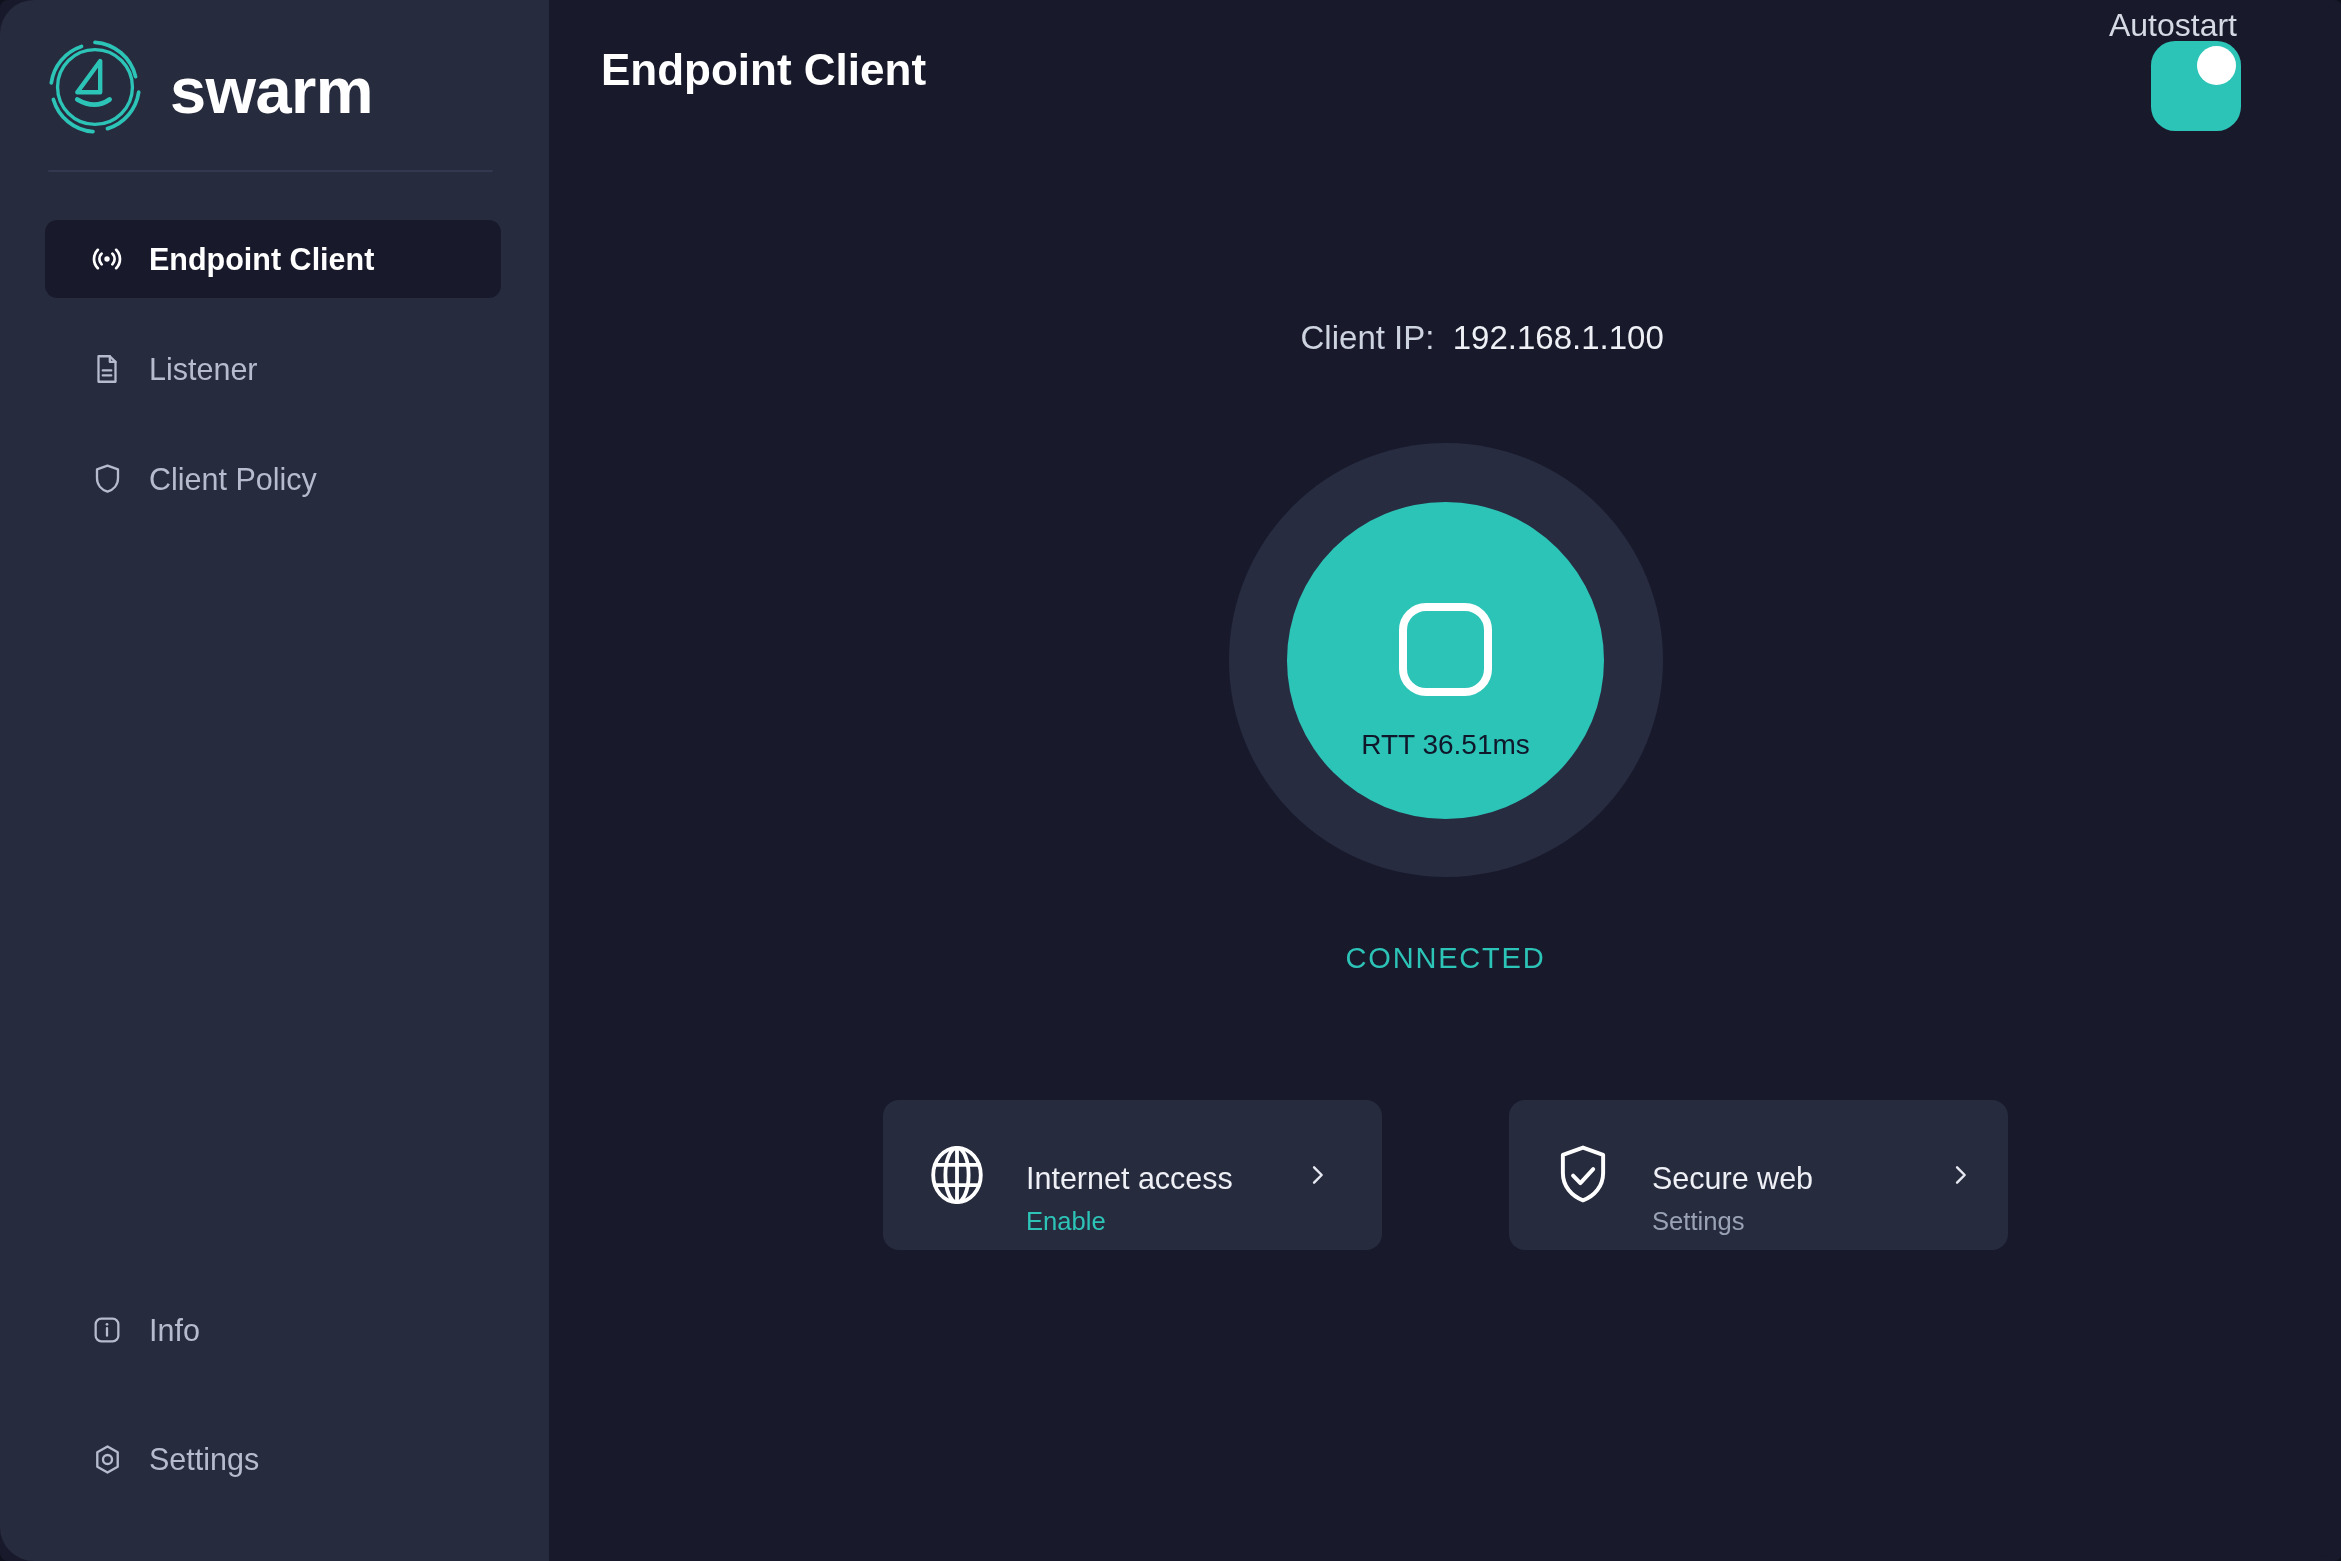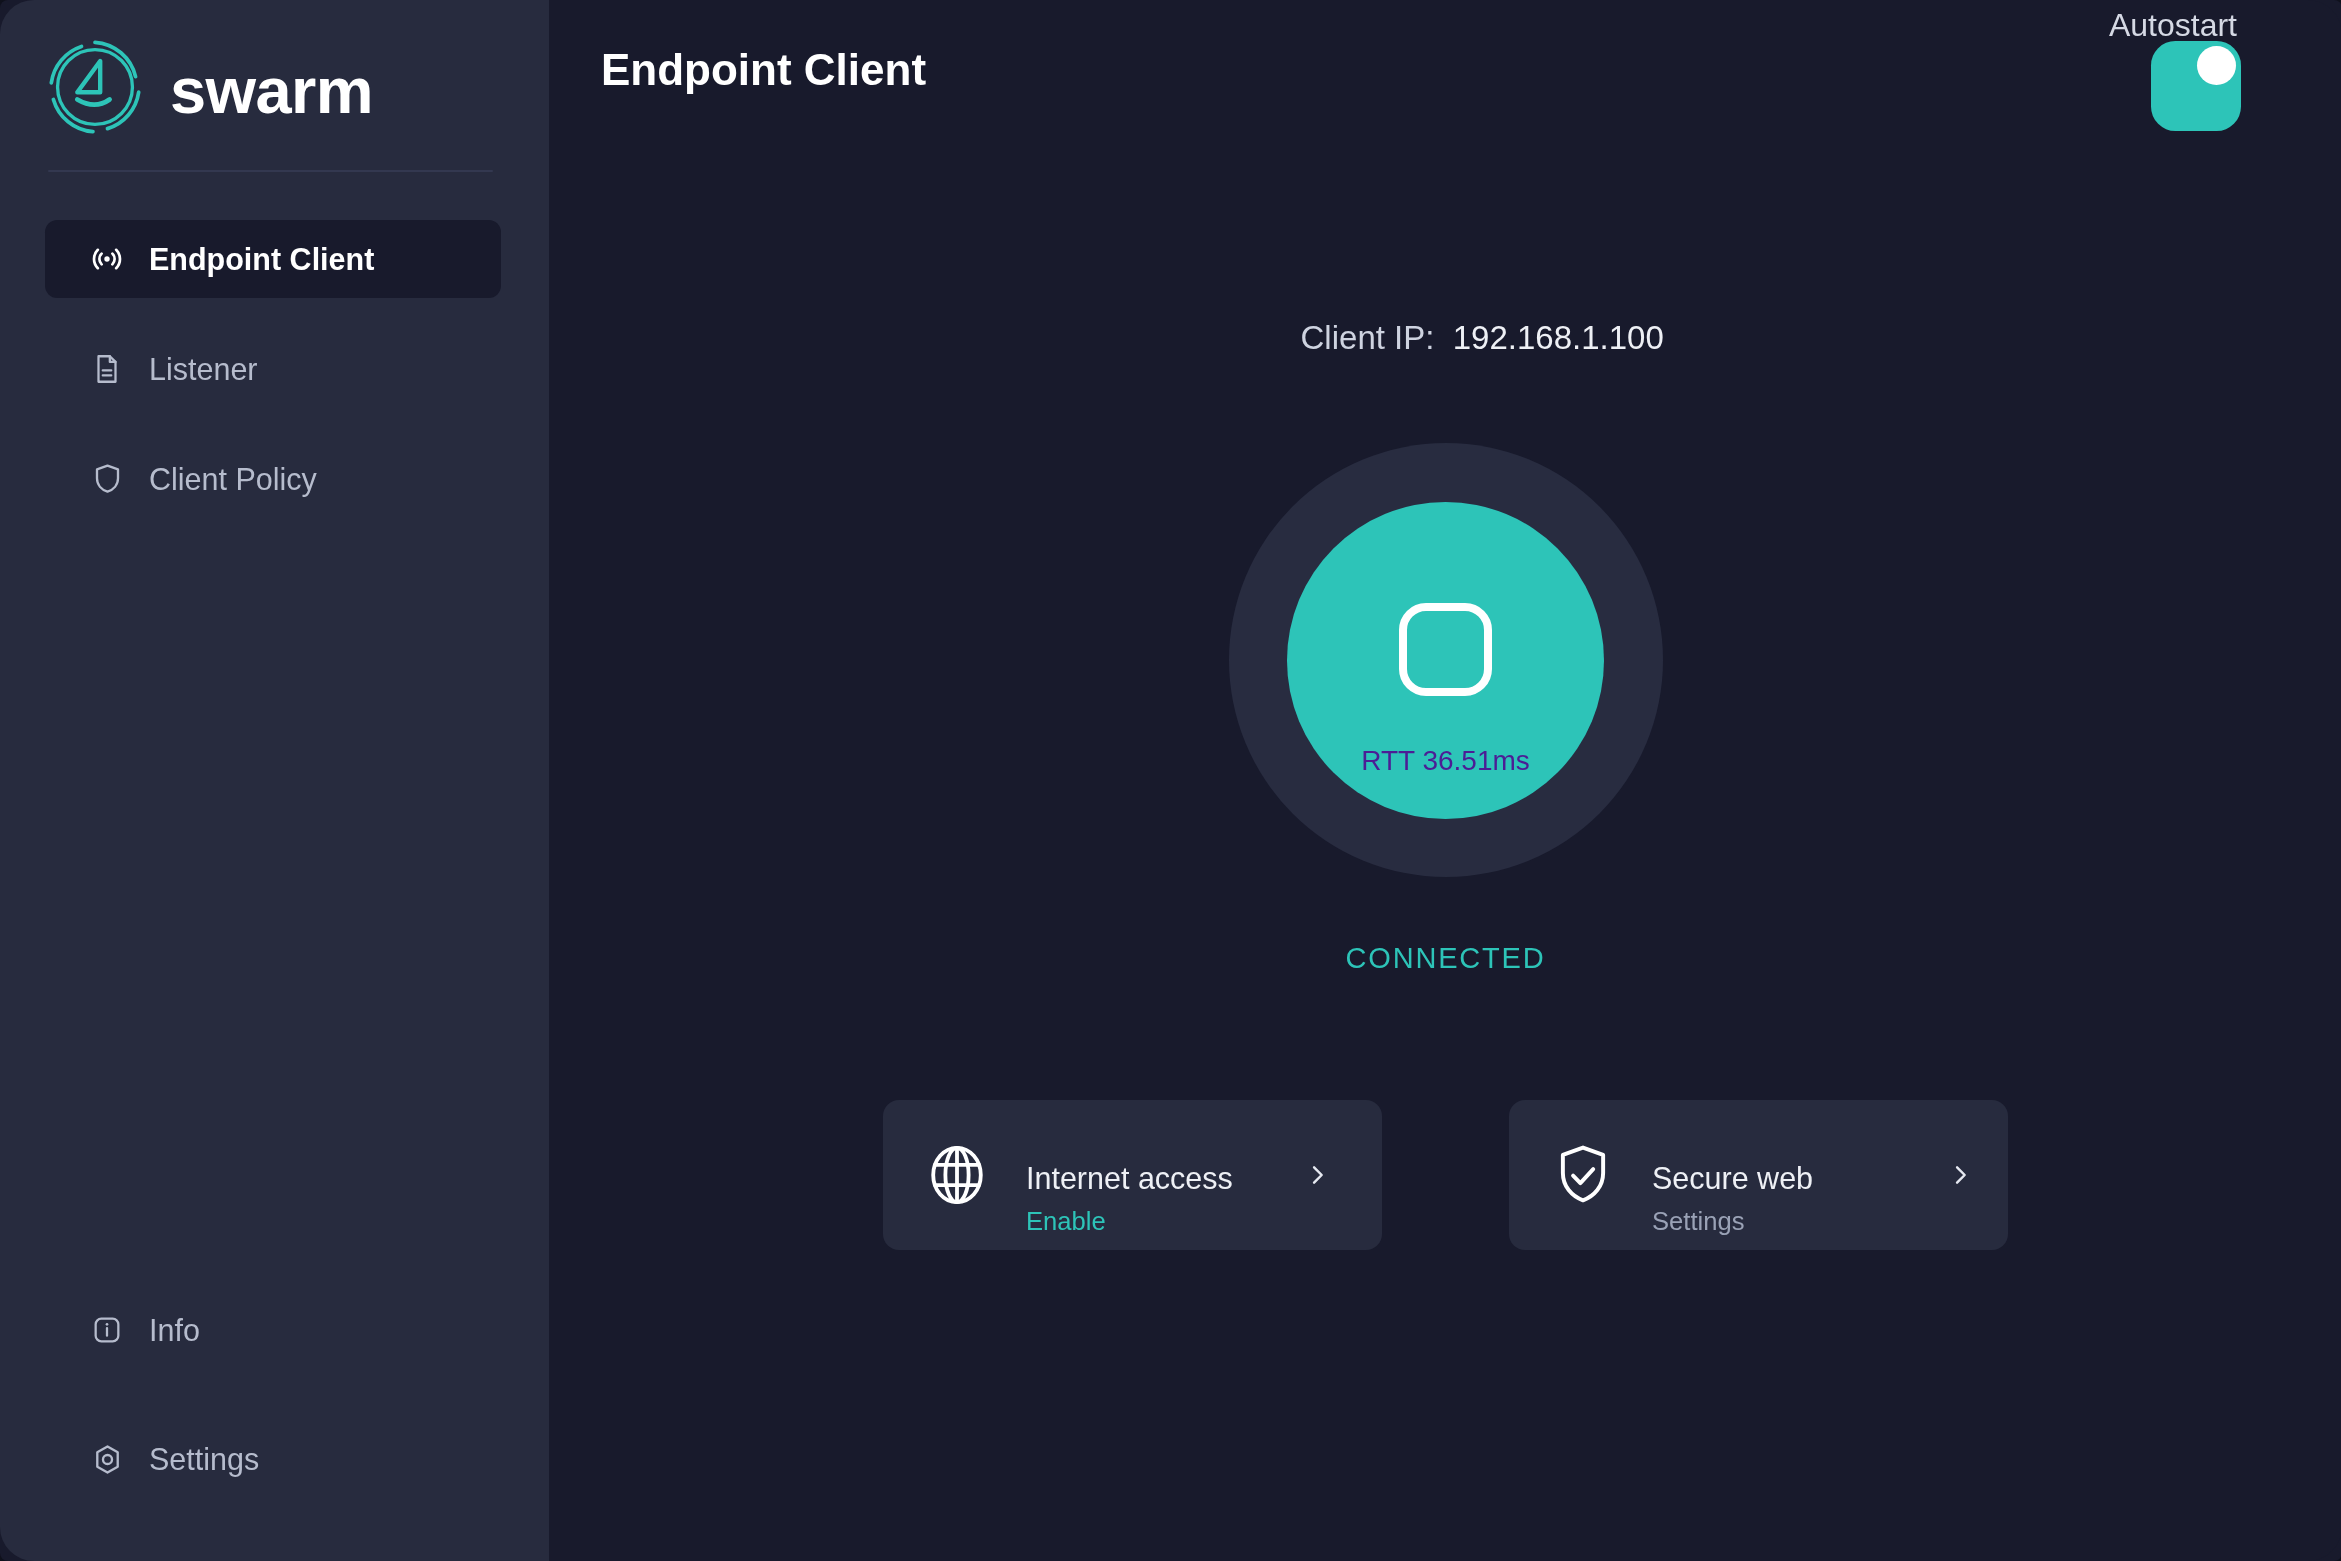--- a/index.html
+++ b/index.html
@@ -213,23 +213,23 @@
   .stop-icon {
     width: 93px;
     height: 93px;
     border: 8.5px solid #ffffff;
     border-radius: 27px;
     box-sizing: border-box;
     margin-top: -21px;
   }
   .rtt-text {
     position: absolute;
-    bottom: 44px;
+    bottom: 60px;
     font-size: 28px;
-    color: #4c1d95;
+    color: #0f172a;
     line-height: 1;
   }
 
   .status-text {
     margin-top: 67px;
     font-size: 29px;
     color: #2dc4b8;
     letter-spacing: 1.8px;
     line-height: 1;
   }

